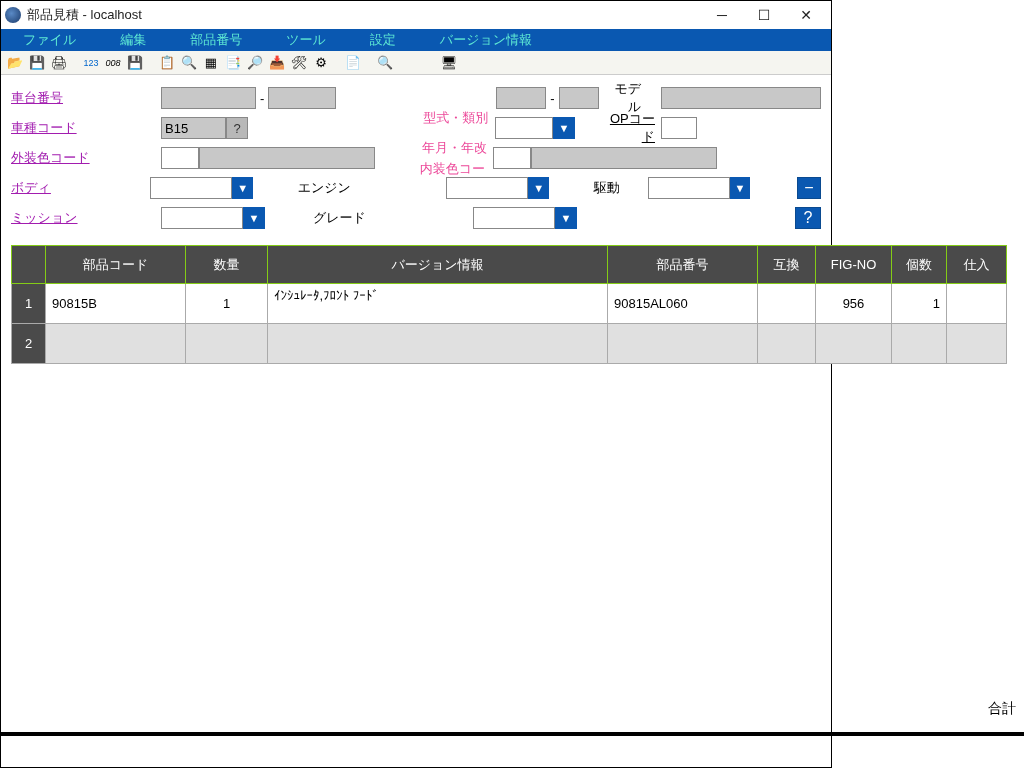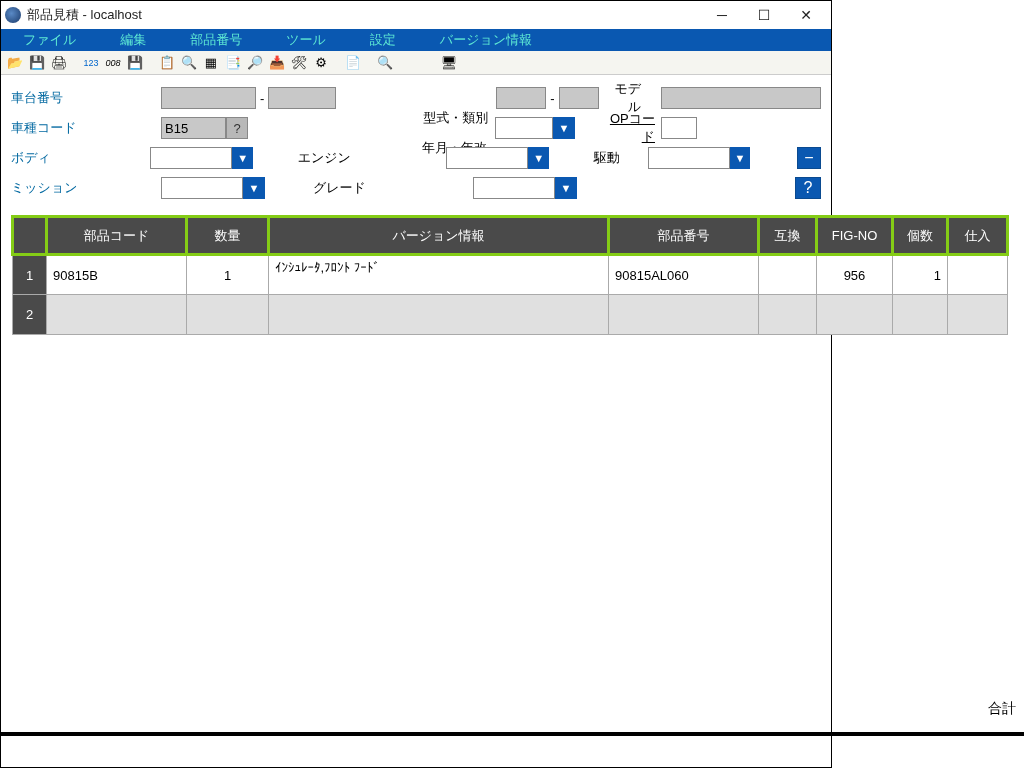--- a/index.html
+++ b/index.html
@@ -10,30 +10,30 @@
 .titlebar .title { flex:1; font-size:13px; color:#222; }
 .winbtns { display:flex; }
 .winbtn { width:42px; height:24px; display:flex; align-items:center; justify-content:center; font-size:14px; color:#222; }
 .menubar { display:flex; height:22px; background:#0a58b1; color:#5eead4; align-items:center; font-size:13px; }
 .menubar .mitem { padding:0 22px; height:100%; display:flex; align-items:center; }
 .toolbar { display:flex; height:24px; background:#f5f5f0; border-bottom:1px solid #ccc; align-items:center; padding:0 4px; gap:2px;}
 .tbtn { width:20px; height:20px; display:flex; align-items:center; justify-content:center; font-size:13px; border:1px solid transparent;}
 .sep { width:8px; }
 .form { padding:8px 10px 4px 10px; font-size:13px; }
 .form-row { display:flex; align-items:center; height:30px; }
-.lbl { width:150px; color:#0369a1; }
-.lbl-s { width:110px; color:#000000; text-align:left;margin-top:40px;}
+.lbl { width:150px; color:#a21caf;text-decoration:underline; }
+.lbl-s { width:110px; color:#ec4899; text-align:left;margin-top:40px;}
 .inp { height:22px; border:1px solid #888; background:#fff; padding:8px 3px; font-size:13px;}
 .inp.ro { background:#c8c8c8; }
 .ddbtn { width:22px; height:22px; background:#0a58b1; display:inline-flex; align-items:center; justify-content:center; color:#fff; font-size:11px; border:1px solid #0a58b1; vertical-align:top;}
 .qbtn { width:22px; height:22px; background:#b8b8b8; border:1px solid #888; display:inline-flex; align-items:center; justify-content:center; font-size:13px; color:#333; vertical-align:top;}
 .minibtn { width:26px; height:22px; background:#0a58b1; color:#fff; display:inline-flex; align-items:center; justify-content:center; font-size:16px; border:1px solid #0a4a90;}
 .table-wrap { margin:8px 10px 0 10px; }
 table { border-collapse:collapse; width:100%; table-layout:fixed;}
-th { background:#4a4a4a; color:#fff; font-weight:normal; font-size:13px; height:38px; border:3px solid #84cc16; text-align:center; }
+th { background:#4a4a4a; color:#fff; font-weight:normal; font-size:13px; height:38px; border:1px solid #84cc16; text-align:center; }
 td { border:1px solid #aaa; height:40px; font-size:13px; padding:0 6px; background:#fff; vertical-align:middle;}
 td.rownum { background:#4a4a4a; color:#fff; text-align:center; }
 tr.empty td { background:#e0e0e0; }
 tr.empty td.rownum { background:#4a4a4a; }
 .footer { position:absolute; bottom:50px; right:8px; display:flex; align-items:center; gap:6px; font-size:14px;justify-content:space-between;}
 .footer .total-inp { width:158px; height:24px; border:1px solid #888; text-align:right; padding:0 6px; background:#fff;}
 .bottomline { position:absolute; bottom:32px; left:0; right:0; height:4px; background:#000;}
 </style>
 </head>
 <body>
@@ -108,20 +108,29 @@
       <div style="width:167px"></div>
       <div class="lbl-s" style="width:80px;text-align:right;padding-right:8px;">年月・年改</div>
       <input class="inp" style="width: 58px;">
       <div class="ddbtn">▼</div>
       <div style="flex:1"></div>
       <div style="width:64px;text-align:right;padding-right:6px;text-decoration:underline;">OPコード</div>
       <input class="inp" style="width: 36px;">
       <div style="width:124px"></div>
     </div>
 
+    <div class="form-row">
+      <div class="lbl">外装色コード</div>
+      <input class="inp" style="width: 38px;">
+      <input class="inp ro" style="width: 176px;">
+      <div style="width:38px"></div>
+      <div class="lbl-s" style="width:80px;text-align:right;padding-right:8px;">内装色コード</div>
+      <input class="inp" style="width: 38px;">
+      <input class="inp ro" style="width: 186px;">
+    </div>
 
     <div class="form-row">
       <div class="lbl">ボディ</div>
       <input class="inp" style="width: 82px;">
       <div class="ddbtn">▼</div>
       <div style="width:48px"></div>
       <div style="width:80px;">エンジン</div>
       <div style="width:80px"></div>
       <input class="inp" style="width: 82px;">
       <div class="ddbtn">▼</div>

